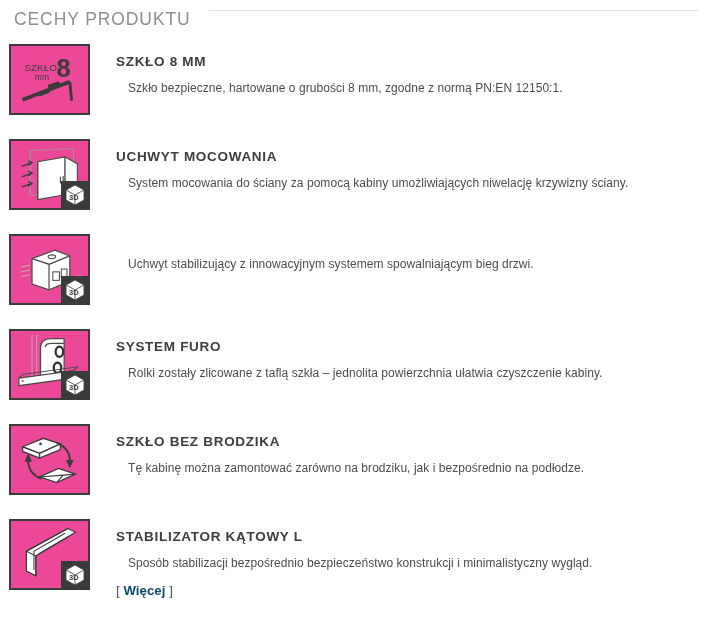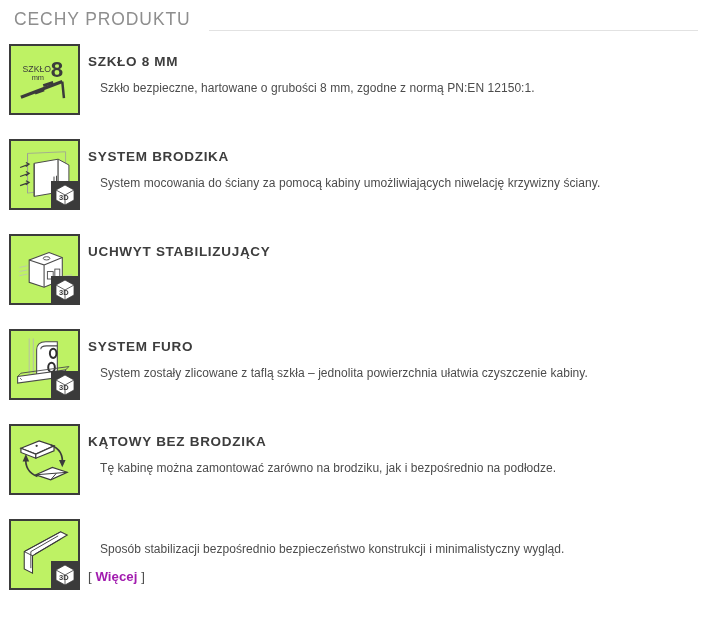--- a/index.html
+++ b/index.html
@@ -11,21 +11,21 @@
     width: 712px;
     height: 621px;
     font-family: "Liberation Sans", sans-serif;
     color: #3a3a3a;
     overflow: hidden;
   }
 
   
   .section-header {
     display: flex;
-    align-items: flex-end;
+    align-items: flex-start;
     padding: 9px 0 0 14px;
     height: 30px;
     box-sizing: border-box;
   }
   .section-header-title {
     font-size: 17.5px;
     letter-spacing: 0.9px;
     color: #8e8e8e;
     font-weight: 400;
     white-space: nowrap;
@@ -45,27 +45,27 @@
     padding-left: 9px;
     padding-top: 14px;
   }
   .feature-row {
     display: flex;
     align-items: flex-start;
     height: 95px;
     box-sizing: border-box;
   }
   .feature-icon-box {
-    width: 71px;
+    width: 81px;
     height: 71px;
     border: 2px solid #3b3b3b;
     box-sizing: border-box;
     flex: 0 0 auto;
     position: relative;
-    background: #bef264;
+    background: #ec4899;
     overflow: hidden;
   }
   .feature-icon-box svg {
     display: block;
     width: 100%;
     height: 100%;
   }
   .badge-3d {
     position: absolute;
     right: -1px;
@@ -73,21 +73,21 @@
     width: 28px;
     height: 28px;
     background: #3b3b3b;
   }
   .badge-3d svg {
     width: 28px;
     height: 28px;
   }
 
   .feature-text {
-    padding-left: 8px;
+    padding-left: 26px;
     padding-top: 11px;
     flex: 1 1 auto;
     min-width: 0;
   }
   .feature-title {
     font-size: 13.5px;
     font-weight: bold;
     letter-spacing: 0.7px;
     color: #3d3d3d;
     line-height: 1;
@@ -103,21 +103,21 @@
     white-space: nowrap;
   }
   .feature-more {
     margin-top: 7px;
     font-size: 13.2px;
     color: #4c4c4c;
     letter-spacing: 0.05px;
   }
   .feature-more .bracket { color: #4c4c4c; }
   .feature-more a {
-    color: #a21caf;
+    color: #0c4a6e;
     font-weight: bold;
     text-decoration: none;
     cursor: pointer;
   }
 </style>
 </head>
 <body>
 
 <div class="section-header">
   <div class="section-header-title">CECHY PRODUKTU</div>
@@ -174,21 +174,21 @@
             <path d="M14 4 L23 9 L23 19 L14 24 L5 19 L5 9 Z"></path>
           </g>
           <g fill="none" stroke="#3b3b3b" stroke-width="0.8">
             <path d="M5 9 L14 14 L23 9 M14 14 L14 24"></path>
           </g>
           <text x="8" y="19" font-family="Liberation Sans, sans-serif" font-size="7.5" font-weight="bold" fill="#3b3b3b">3D</text>
         </svg>
       </div>
     </div>
     <div class="feature-text">
-      <div class="feature-title">SYSTEM BRODZIKA</div>
+      <div class="feature-title">UCHWYT MOCOWANIA</div>
       <div class="feature-desc">System mocowania do ściany za pomocą kabiny umożliwiających niwelację krzywizny ściany.</div>
     </div>
   </div>
 
   <div class="feature-row">
     <div class="feature-icon-box">
       <svg viewBox="0 0 81 71" xmlns="http://www.w3.org/2000/svg">
         <g fill="#fff" stroke="#4a4a4a" stroke-width="1.3">
           <path d="M22 24 L46 15 L62 21 L62 48 L40 57 L22 51 Z"></path>
         </g>
@@ -211,21 +211,21 @@
             <path d="M14 4 L23 9 L23 19 L14 24 L5 19 L5 9 Z"></path>
           </g>
           <g fill="none" stroke="#3b3b3b" stroke-width="0.8">
             <path d="M5 9 L14 14 L23 9 M14 14 L14 24"></path>
           </g>
           <text x="8" y="19" font-family="Liberation Sans, sans-serif" font-size="7.5" font-weight="bold" fill="#3b3b3b">3D</text>
         </svg>
       </div>
     </div>
     <div class="feature-text">
-      <div class="feature-title">UCHWYT STABILIZUJĄCY</div>
+      <div class="feature-desc">Uchwyt stabilizujący z innowacyjnym systemem spowalniającym bieg drzwi.</div>
     </div>
   </div>
 
   <div class="feature-row">
     <div class="feature-icon-box">
       <svg viewBox="0 0 81 71" xmlns="http://www.w3.org/2000/svg">
         <g fill="none" stroke="#b5b5b5" stroke-width="1">
           <path d="M22 4 L22 50 M27 4 L27 48"></path>
         </g>
         <g fill="#fff" stroke="#4a4a4a" stroke-width="1.3">
@@ -251,21 +251,21 @@
           </g>
           <g fill="none" stroke="#3b3b3b" stroke-width="0.8">
             <path d="M5 9 L14 14 L23 9 M14 14 L14 24"></path>
           </g>
           <text x="8" y="19" font-family="Liberation Sans, sans-serif" font-size="7.5" font-weight="bold" fill="#3b3b3b">3D</text>
         </svg>
       </div>
     </div>
     <div class="feature-text">
       <div class="feature-title">SYSTEM FURO</div>
-      <div class="feature-desc">System zostały zlicowane z taflą szkła – jednolita powierzchnia ułatwia czyszczenie kabiny.</div>
+      <div class="feature-desc">Rolki zostały zlicowane z taflą szkła – jednolita powierzchnia ułatwia czyszczenie kabiny.</div>
     </div>
   </div>
 
   <div class="feature-row">
     <div class="feature-icon-box">
       <svg viewBox="0 0 81 71" xmlns="http://www.w3.org/2000/svg">
         <g fill="#fff" stroke="#3b3b3b" stroke-width="1.4">
           <path d="M12 22 L34 13 L52 19 L30 29 Z"></path>
           <path d="M12 22 L12 27 L30 34 L30 29 Z"></path>
           <path d="M30 29 L30 34 L52 25 L52 19 Z"></path>
@@ -277,21 +277,21 @@
         <g fill="none" stroke="#3b3b3b" stroke-width="1.2">
           <path d="M30 54 L55 52 L68 51 M55 52 L48 60"></path>
         </g>
         <path d="M48 18 Q64 24 62 42" fill="none" stroke="#3b3b3b" stroke-width="2"></path>
         <path d="M58 36 L62 45 L66 36" fill="#3b3b3b"></path>
         <path d="M32 56 Q16 50 18 32" fill="none" stroke="#3b3b3b" stroke-width="2"></path>
         <path d="M14 38 L18 29 L22 38" fill="#3b3b3b"></path>
       </svg>
     </div>
     <div class="feature-text">
-      <div class="feature-title">KĄTOWY BEZ BRODZIKA</div>
+      <div class="feature-title">SZKŁO BEZ BRODZIKA</div>
       <div class="feature-desc">Tę kabinę można zamontować zarówno na brodziku, jak i bezpośrednio na podłodze.</div>
     </div>
   </div>
 
   <div class="feature-row">
     <div class="feature-icon-box">
       <svg viewBox="0 0 81 71" xmlns="http://www.w3.org/2000/svg">
         <g fill="#fff" stroke="#3b3b3b" stroke-width="1.3">
           <path d="M60 8 L68 12 L26 37 L26 58 L16 53 L16 32 Z"></path>
         </g>
@@ -308,18 +308,19 @@
             <path d="M14 4 L23 9 L23 19 L14 24 L5 19 L5 9 Z"></path>
           </g>
           <g fill="none" stroke="#3b3b3b" stroke-width="0.8">
             <path d="M5 9 L14 14 L23 9 M14 14 L14 24"></path>
           </g>
           <text x="8" y="19" font-family="Liberation Sans, sans-serif" font-size="7.5" font-weight="bold" fill="#3b3b3b">3D</text>
         </svg>
       </div>
     </div>
     <div class="feature-text">
+      <div class="feature-title">STABILIZATOR KĄTOWY L</div>
       <div class="feature-desc">Sposób stabilizacji bezpośrednio bezpieczeństwo konstrukcji i minimalistyczny wygląd.</div>
       <div class="feature-more"><span class="bracket">[</span>&nbsp;<a href="#">Więcej</a>&nbsp;<span class="bracket">]</span></div>
     </div>
   </div>
 
 </div>
 
 </body></html>

